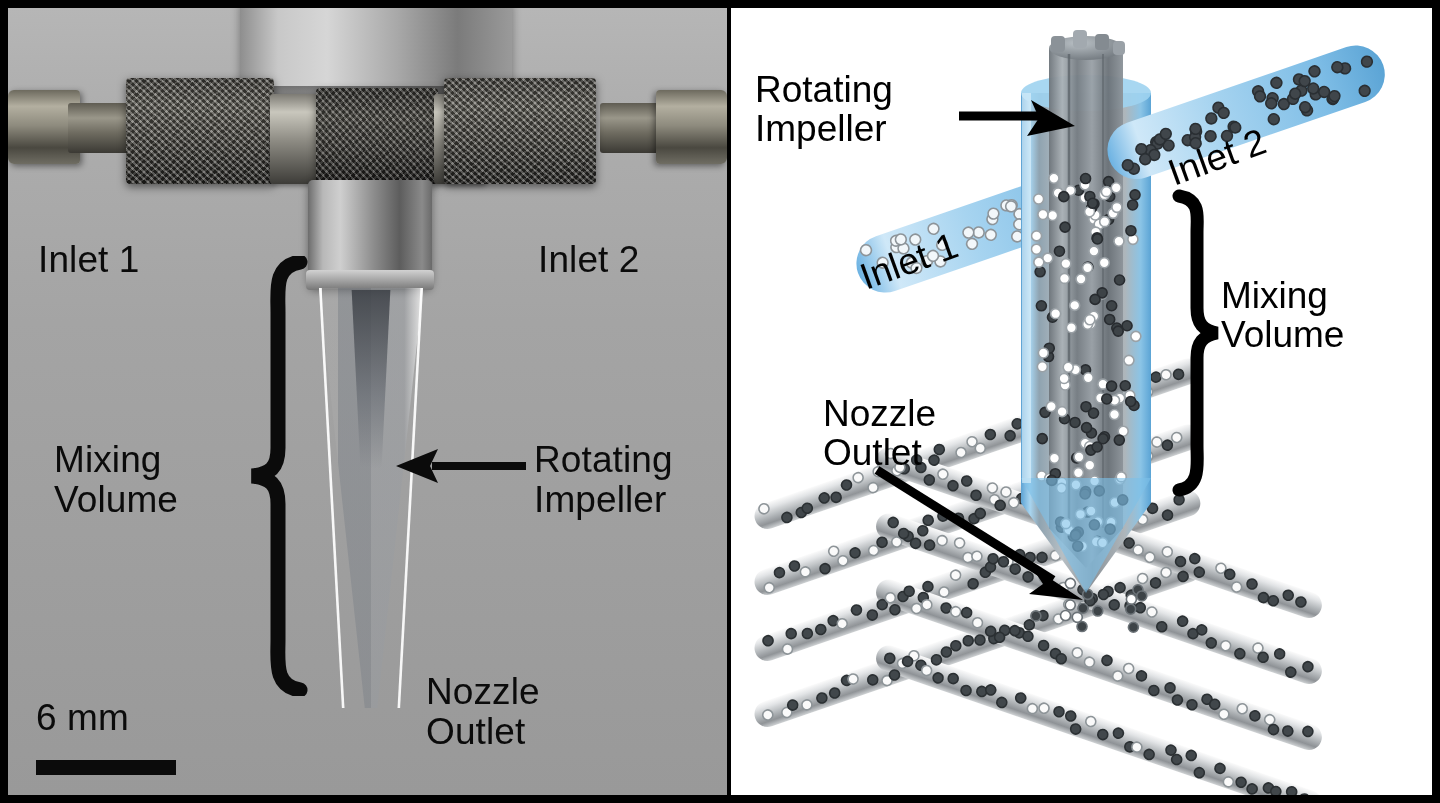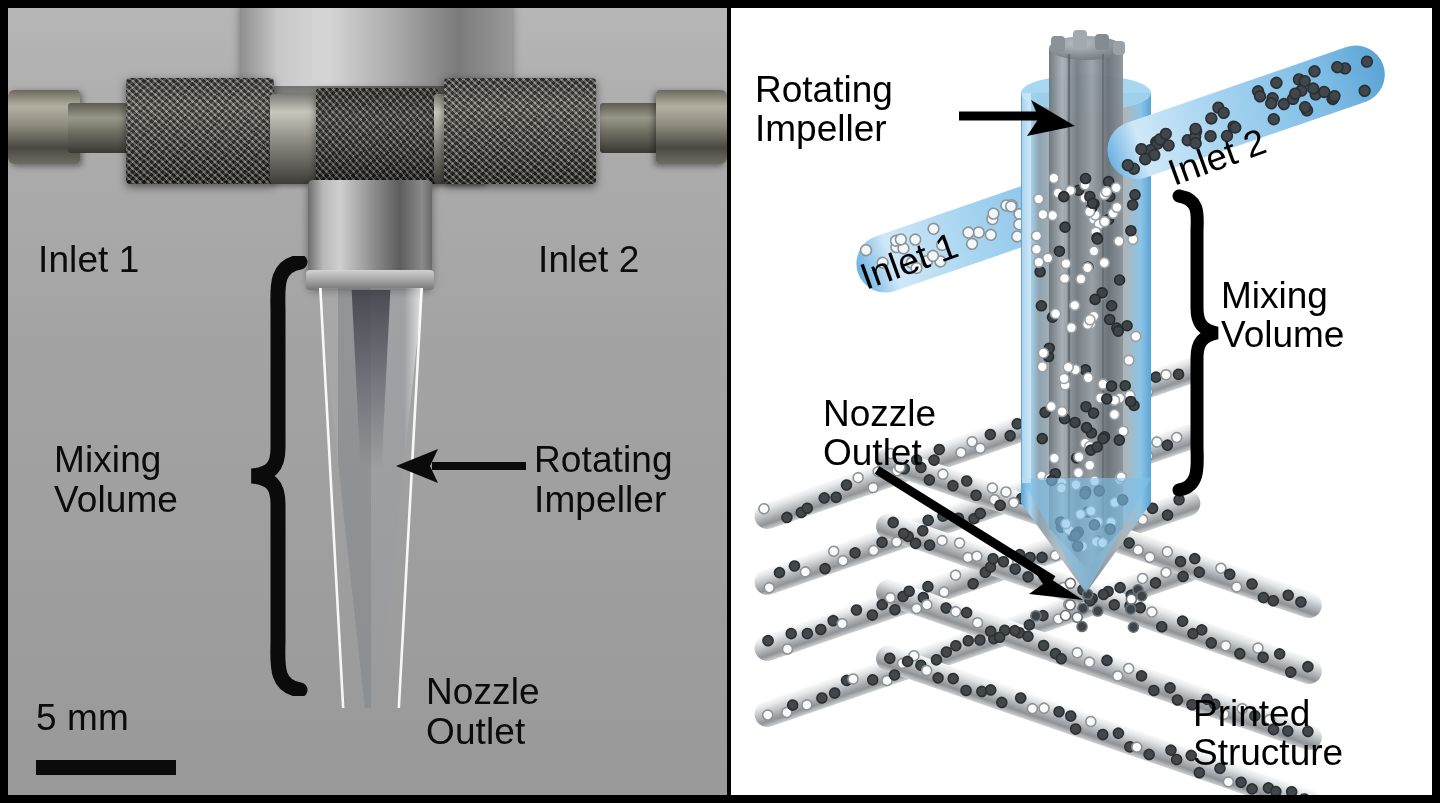--- a/index.html
+++ b/index.html
@@ -153,21 +153,21 @@
     <div class="photo-label" id="label-rotating-impeller-photo">
       <div>Rotating</div>
       <div>Impeller</div>
     </div>
 
     <div class="photo-label" id="label-nozzle-outlet-photo">
       <div>Nozzle</div>
       <div>Outlet</div>
     </div>
 
-    <div class="photo-label" id="label-scale">5 mm</div>
+    <div class="photo-label" id="label-scale">6 mm</div>
     <div id="scale-bar"></div>
   </div>
 
   <div id="panel-schematic">
 
     <svg id="schematic-svg" viewBox="0 0 701 787">
       <defs>
         <linearGradient id="gBlueTube" x1="0" y1="0" x2="0" y2="1">
           <stop offset="0%" stop-color="#8fc8ea"></stop>
           <stop offset="18%" stop-color="#d9eefa"></stop>
@@ -846,18 +846,14 @@
     <div class="sch-label" id="label-mixing-volume-sch">
       <div>Mixing</div>
       <div>Volume</div>
     </div>
 
     <div class="sch-label" id="label-nozzle-outlet-sch">
       <div>Nozzle</div>
       <div>Outlet</div>
     </div>
 
-    <div class="sch-label" id="label-printed-structure-sch">
-      <div>Printed</div>
-      <div>Structure</div>
-    </div>
   </div>
 </div>
 
 </body></html>

